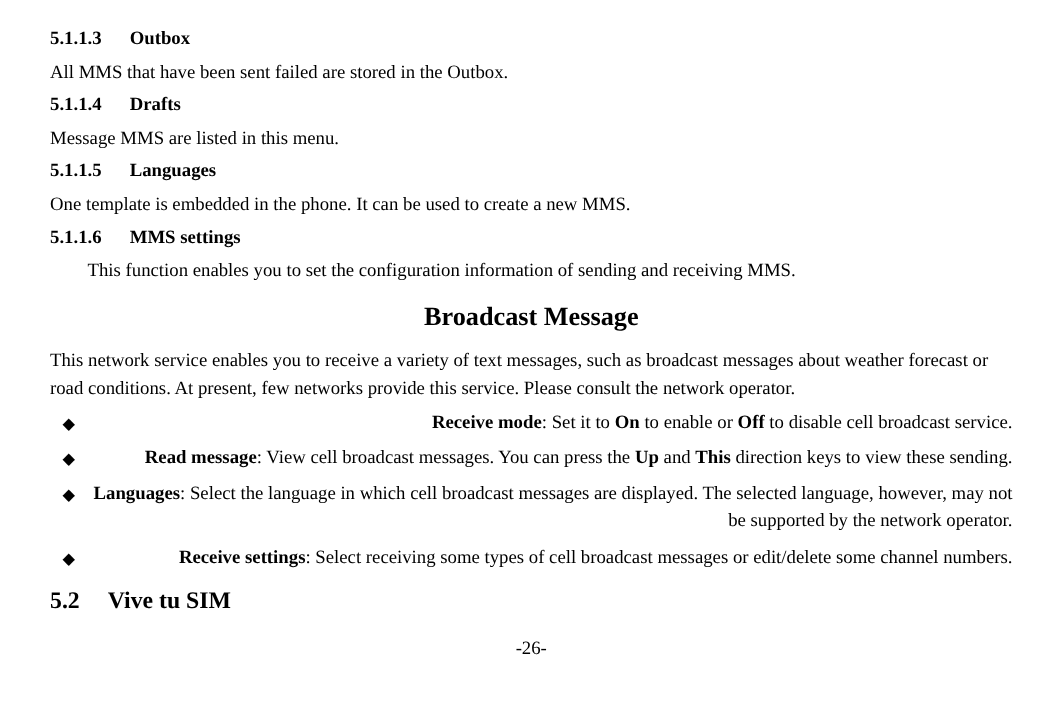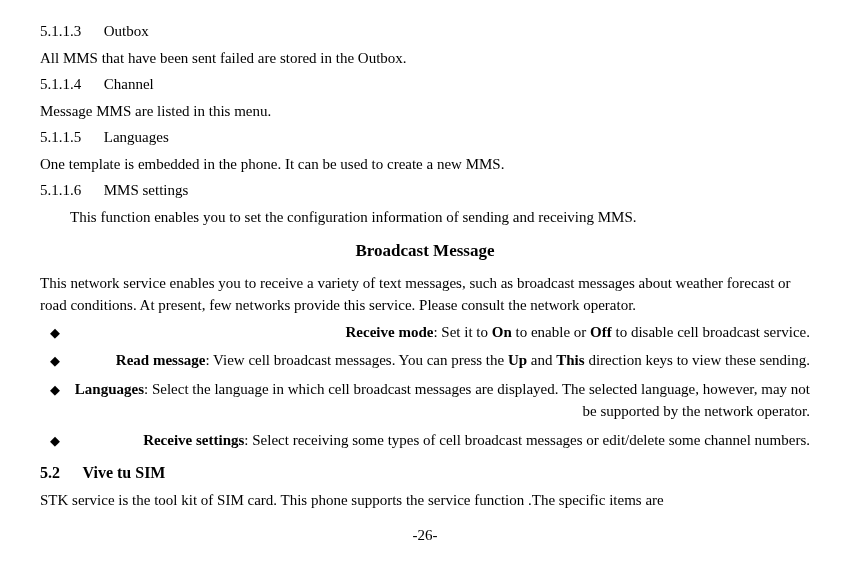--- a/index.html
+++ b/index.html
@@ -11,31 +11,31 @@
       width: 850px;
       min-height: 568px;
       background: #ffffff;
       font-family: "Times New Roman", Times, serif;
       font-size: 15px;
       color: #000000;
       padding: 20px 40px;
       line-height: 1.5;
     }
     .section-heading {
-      font-weight: normal;
+      font-weight: bold;
     }
     .section-number {
-      font-weight: normal;
+      font-weight: bold;
     }
     .indent {
       margin-left: 30px;
     }
     .broadcast-title {
       font-weight: bold;
-      font-size: 17px;
+      font-size: 21px;
       text-align: center;
       margin: 10px 0 8px 0;
     }
     .bullet-list {
       list-style: none;
       margin-left: 10px;
     }
     .bullet-list li {
       display: flex;
       align-items: flex-start;
@@ -50,21 +50,21 @@
     }
     .bullet-text {
       flex: 1;
       text-align: right;
     }
     .section-52 {
       margin-top: 10px;
     }
     .section-52-heading {
       font-weight: bold;
-      font-size: 16px;
+      font-size: 19px;
     }
     .page-number {
       text-align: center;
       margin-top: 12px;
     }
     .bold {
       font-weight: bold;
     }
     p {
       margin-bottom: 4px;
@@ -76,21 +76,21 @@
 <p>
   <span class="section-number">5.1.1.3</span>
   &nbsp;&nbsp;&nbsp;&nbsp;
   <span class="section-heading">Outbox</span>
 </p>
 <p>All MMS that have been sent failed are stored in the Outbox.</p>
 
 <p style="margin-top:4px;">
   <span class="section-number">5.1.1.4</span>
   &nbsp;&nbsp;&nbsp;&nbsp;
-  <span class="section-heading">Channel</span>
+  <span class="section-heading">Drafts</span>
 </p>
 <p>Message MMS are listed in this menu.</p>
 
 <p style="margin-top:4px;">
   <span class="section-number">5.1.1.5</span>
   &nbsp;&nbsp;&nbsp;&nbsp;
   <span class="section-heading">Languages</span>
 </p>
 <p>One template is embedded in the phone. It can be used to create a new MMS.</p>
 
@@ -135,16 +135,15 @@
     </span>
   </li>
 </ul>
 
 <div class="section-52">
   <p>
     <span class="section-52-heading">5.2</span>
     &nbsp;&nbsp;&nbsp;&nbsp;
     <span class="section-52-heading">Vive tu SIM</span>
   </p>
-  <p>STK service is the tool kit of SIM card. This phone supports the service function .The specific items are</p>
 </div>
 
 <p class="page-number">-26-</p>
 
 </body></html>

